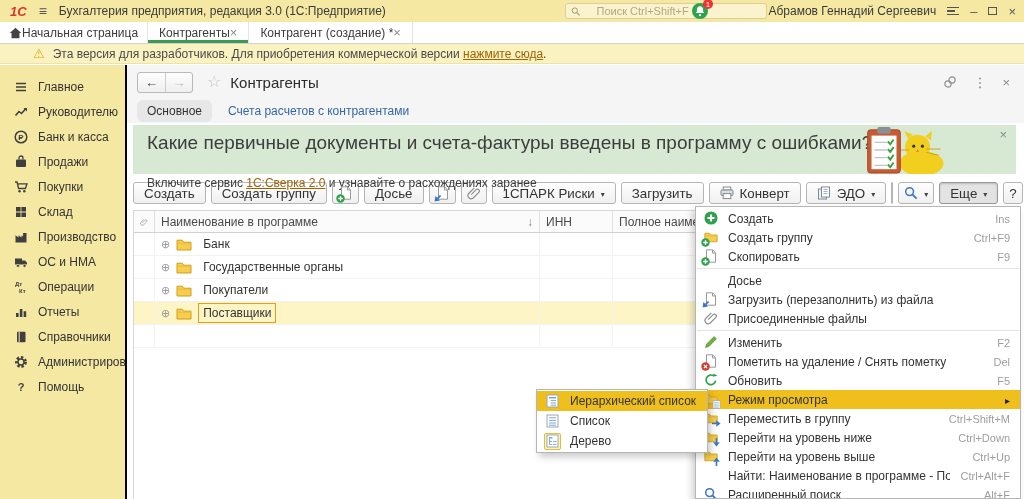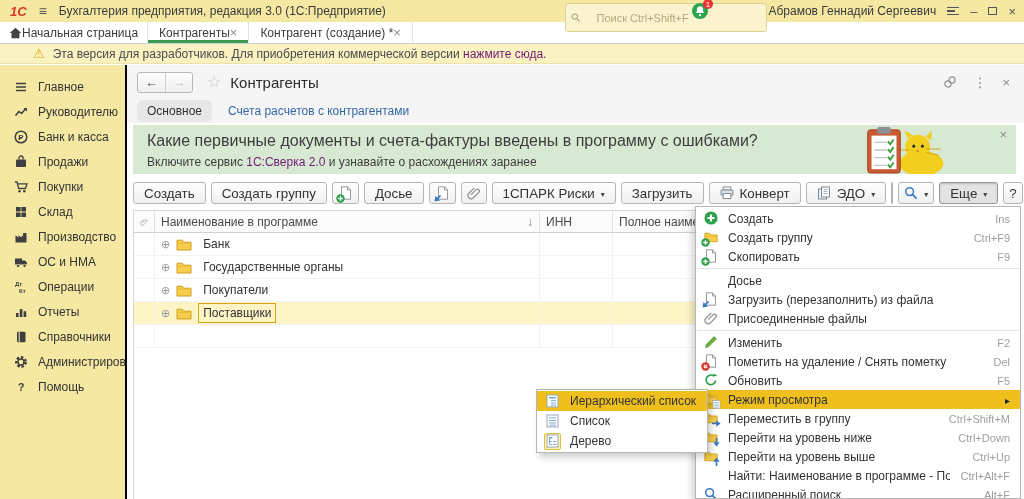--- a/index.html
+++ b/index.html
@@ -16,60 +16,60 @@
 .g-star::before{content:"☆";color:#c4c4c4}
 .g-warn::before{content:"⚠";color:#e0a714;font-size:13px}
 .g-back::before{content:"←";color:#444;font-size:13px}
 .g-fwd::before{content:"→";color:#bdbdbd;font-size:13px}
 .g-min::before{content:"–";color:#555;font-size:13px}
 .g-sub::before{content:"▸";font-size:10px;color:#222}
 
 .titlebar{height:22px;background:#f5e8a3;display:flex;align-items:center;padding:0 8px;position:relative;z-index:10}
 .logo{color:#d6352b;font-weight:bold;font-style:italic;font-size:13px;margin:0 12px 0 2px}
 .tb-title{color:#3a3a3a;margin-left:12px}
-.tb-search{position:absolute;left:565px;top:3px;width:202px;height:29px;background:#fbf3cd;border:1px solid #ddd096;border-radius:3px;display:flex;align-items:center;padding:0 5px;gap:16px}
+.tb-search{position:absolute;left:565px;top:3px;width:202px;height:16px;background:#fbf3cd;border:1px solid #ddd096;border-radius:3px;display:flex;align-items:center;padding:0 5px;gap:16px}
 .tb-search input{border:none;background:transparent;outline:none;font:11px "Liberation Sans",sans-serif;color:#555;width:100%}
 input::placeholder{color:#b3a87e}
 .tb-right{margin-left:auto;display:flex;align-items:center;gap:11px}
 .bell-wrap{position:relative;width:16px;height:16px}
 .nbadge{position:absolute;top:-4px;right:-5px;background:#e33;color:#fff;font-size:8px;min-width:10px;height:10px;border-radius:5px;display:flex;align-items:center;justify-content:center;padding:0 2px}
 .user{color:#3a3a3a}
 .winbox{width:9px;height:8px;border:1px solid #555;display:inline-block}
 .ulines{display:inline-block}
 .ulines i{display:block;width:12px;height:1.4px;background:#555;margin:2px 0}
 .ulines i:nth-child(2){width:8px}
 
 .tabbar{height:22px;background:#fff;border-bottom:1px solid #d0d0d0;display:flex;align-items:stretch;position:relative;z-index:9}
 .tab{display:flex;align-items:center;padding:0 11px;border-right:1px solid #e4e4e4;color:#3c3c3c;white-space:nowrap}
 .tab.home{padding:0 9px}
 .tab.active{box-shadow:inset 0 -3px 0 #3a9b50}
 
 .devbar{height:20px;background:#fbf2c2;border-bottom:1px solid #ece2ad;display:flex;align-items:center;gap:8px;padding:0 10px 0 33px;color:#4a4a4a;position:relative;z-index:8}
-a.link{color:#701a75;cursor:pointer}
+a.link{color:#a16207;text-decoration:underline;cursor:pointer}
 
 .shell{position:absolute;top:65px;left:0;width:1024px;height:434px;display:flex}
 .sidebar{width:127px;background:#f5e8a3;padding-top:9px;flex-shrink:0;border-right:2px solid #000000}
 .sb-item{display:flex;align-items:center;gap:10px;height:25px;padding-left:13px;color:#333;cursor:pointer}
 .sb-ic{width:15px;height:15px;display:flex;align-items:center;justify-content:center;flex-shrink:0}
 .sb-ic text{font-family:"Liberation Sans",sans-serif}
 .content{flex:1;position:relative;background:#fff;display:flex;flex-direction:column;overflow:hidden}
 .page-top{background:#f5f5f5}
 .ph{height:34px;display:flex;align-items:center;padding:0 10px}
 .navbtns{display:flex;border:1px solid #b9b9b9;border-radius:3px;overflow:hidden;height:21px;background:linear-gradient(#fdfdfd,#efefef)}
 .navbtn{width:27px;display:flex;align-items:center;justify-content:center}
 .navbtn+.navbtn{border-left:1px solid #ccc}
 .ph-star{font-size:16px;margin-left:14px}
 .ph-title{font-size:15px;color:#2b2b2b;margin-left:9px}
 .ph-right{margin-left:auto;display:flex;gap:16px;align-items:center;padding-right:4px}
 .navtabs{display:flex;align-items:center;gap:16px;padding:0 10px;height:24px}
 .navtab.active{background:#e7e7e7;padding:4px 10px;border-radius:6px;color:#333}
 .navtab.linky{color:#3567a8;cursor:pointer}
 
 .promo{margin:2px 8px 5px 6px;background:#d8e9d3;position:relative;padding:7px 14px;height:49px;flex-shrink:0}
-.promo-title{font-size:16px;color:#3d3d3d;margin-bottom:5px}
+.promo-title{font-size:19px;color:#3d3d3d;margin-bottom:22px}
 .promo-line{font-size:12px;color:#3d3d3d}
 .promo-close{position:absolute;right:9px;top:3px;cursor:pointer}
 .promo-art{position:absolute;right:52px;top:1px}
 
 .toolbar{display:flex;align-items:center;gap:5px;padding:3px 8px 4px 6px;flex-shrink:0}
 .btn{height:22px;background:linear-gradient(#fefefe,#f0f0f0);border:1px solid #b5b5b5;border-radius:3px;padding:0 10px;display:flex;align-items:center;gap:6px;color:#333;cursor:pointer;white-space:nowrap}
 .btn.iconic{padding:0 5px}
 .btn.pressed{background:#e3e3e3;box-shadow:inset 0 1px 2px rgba(0,0,0,.18);border-color:#999}
 .tsearch{margin-left:auto;display:flex;height:22px;border:1px solid #b5b5b5;border-radius:3px;overflow:hidden;background:#fff}
 .tsearch input{width:116px;border:none;outline:none;padding:0 6px;font:12px "Liberation Sans",sans-serif;color:#444}

